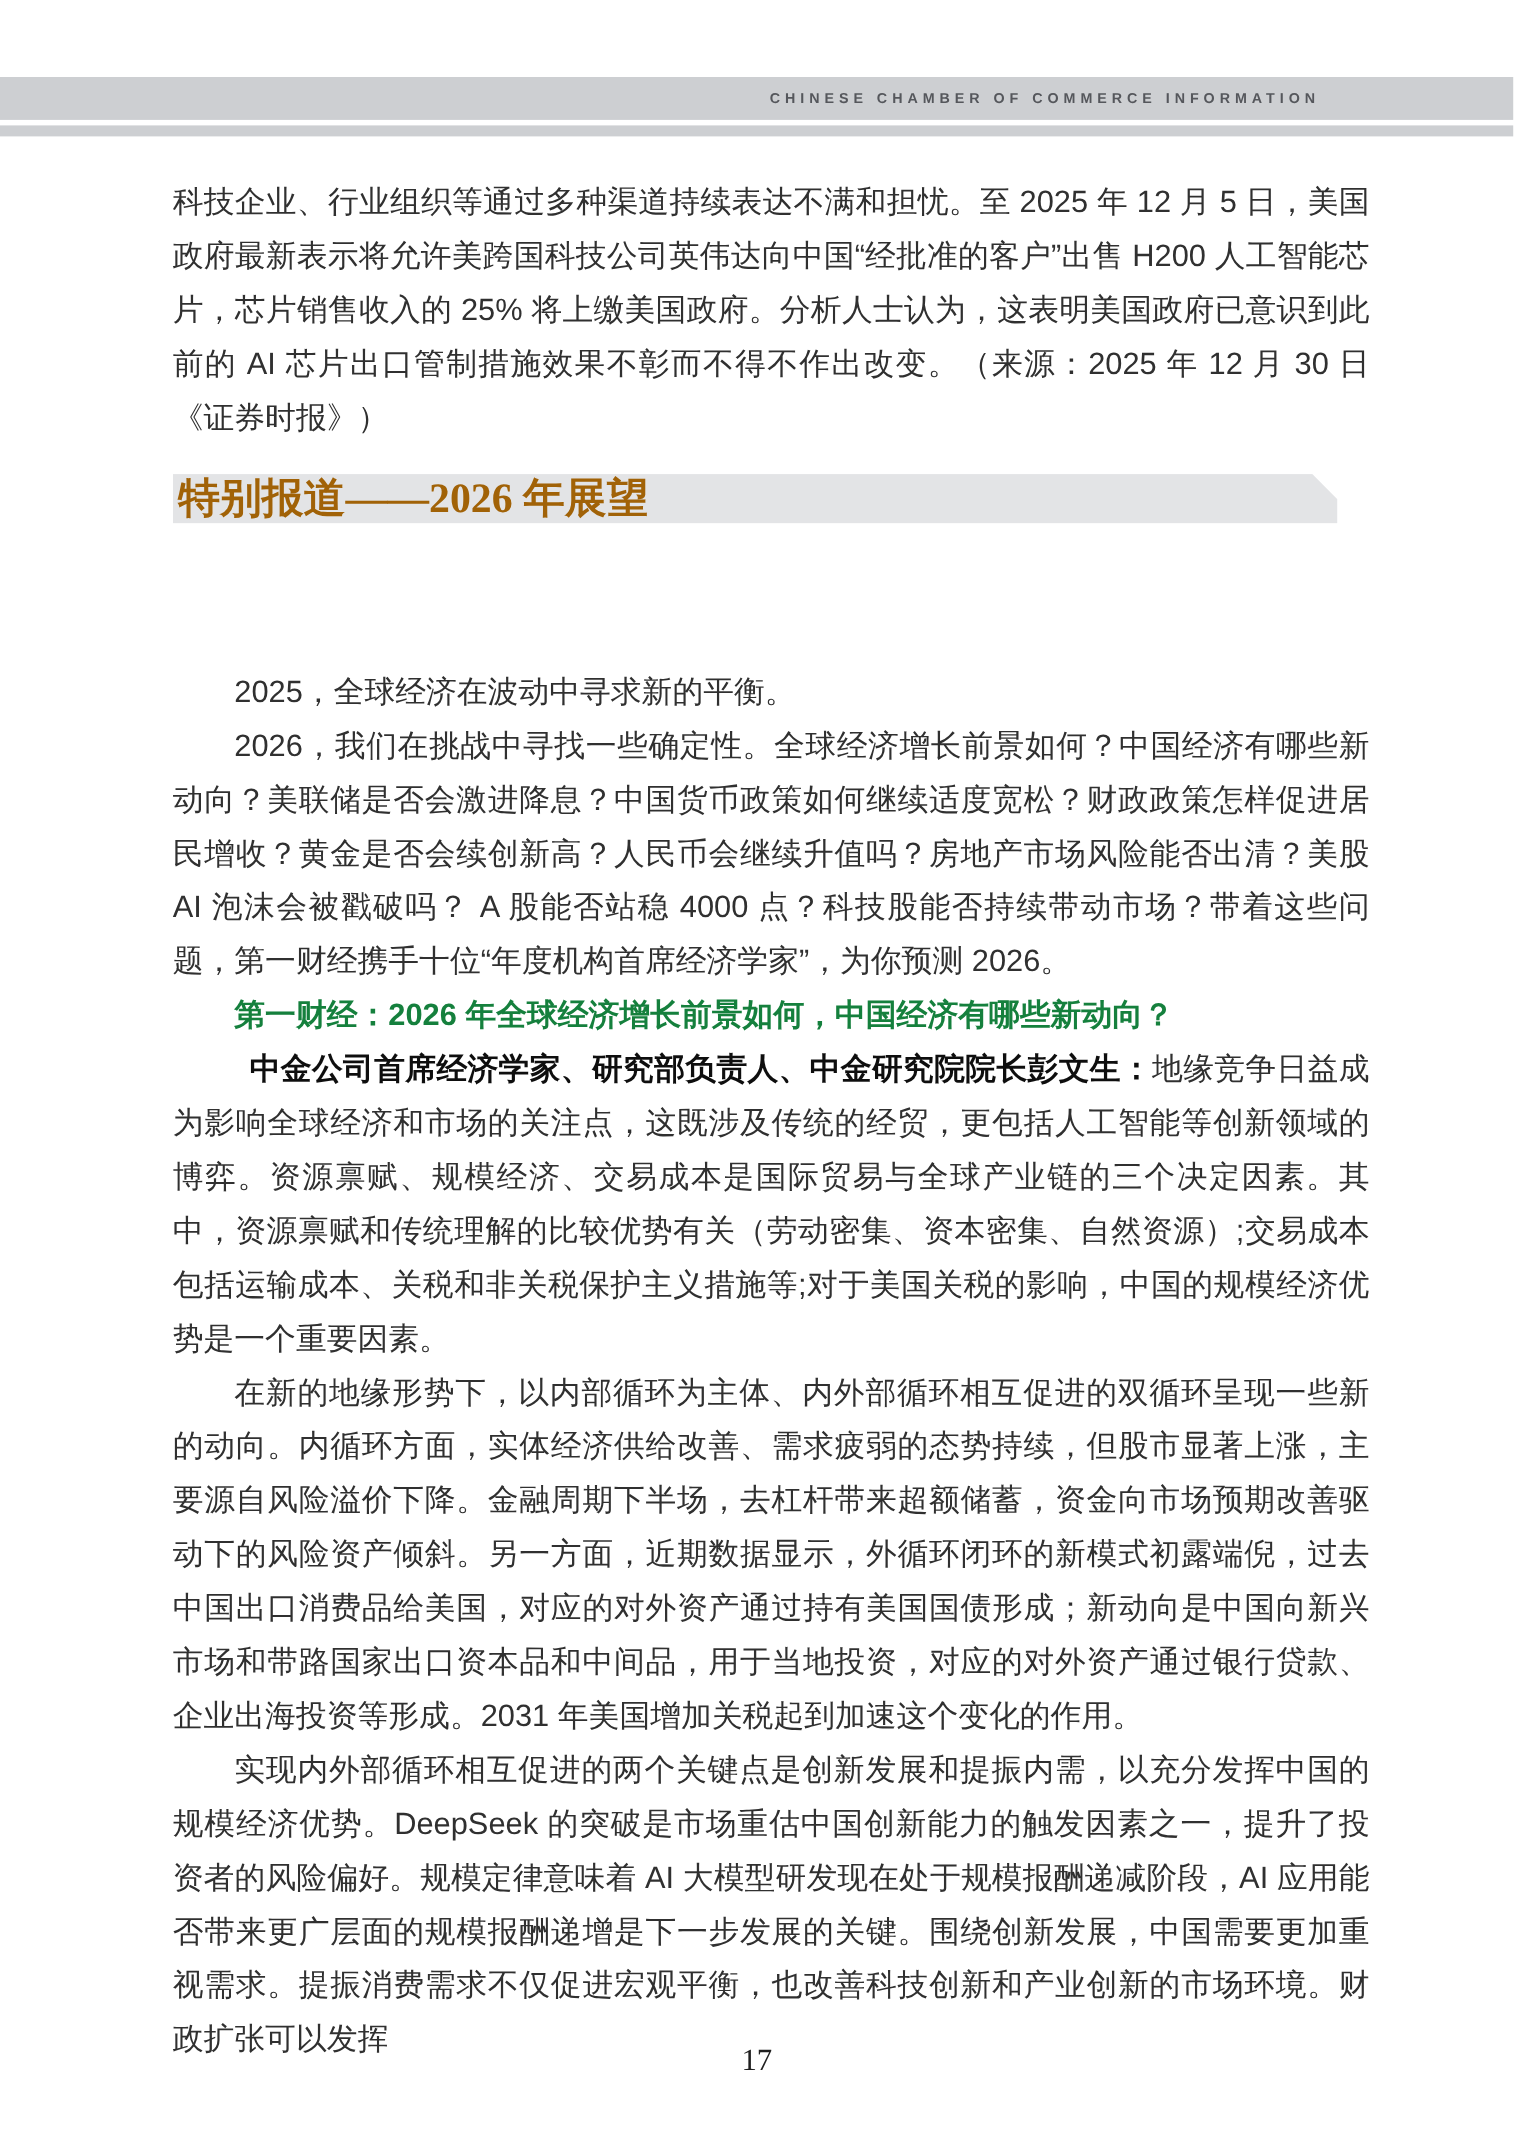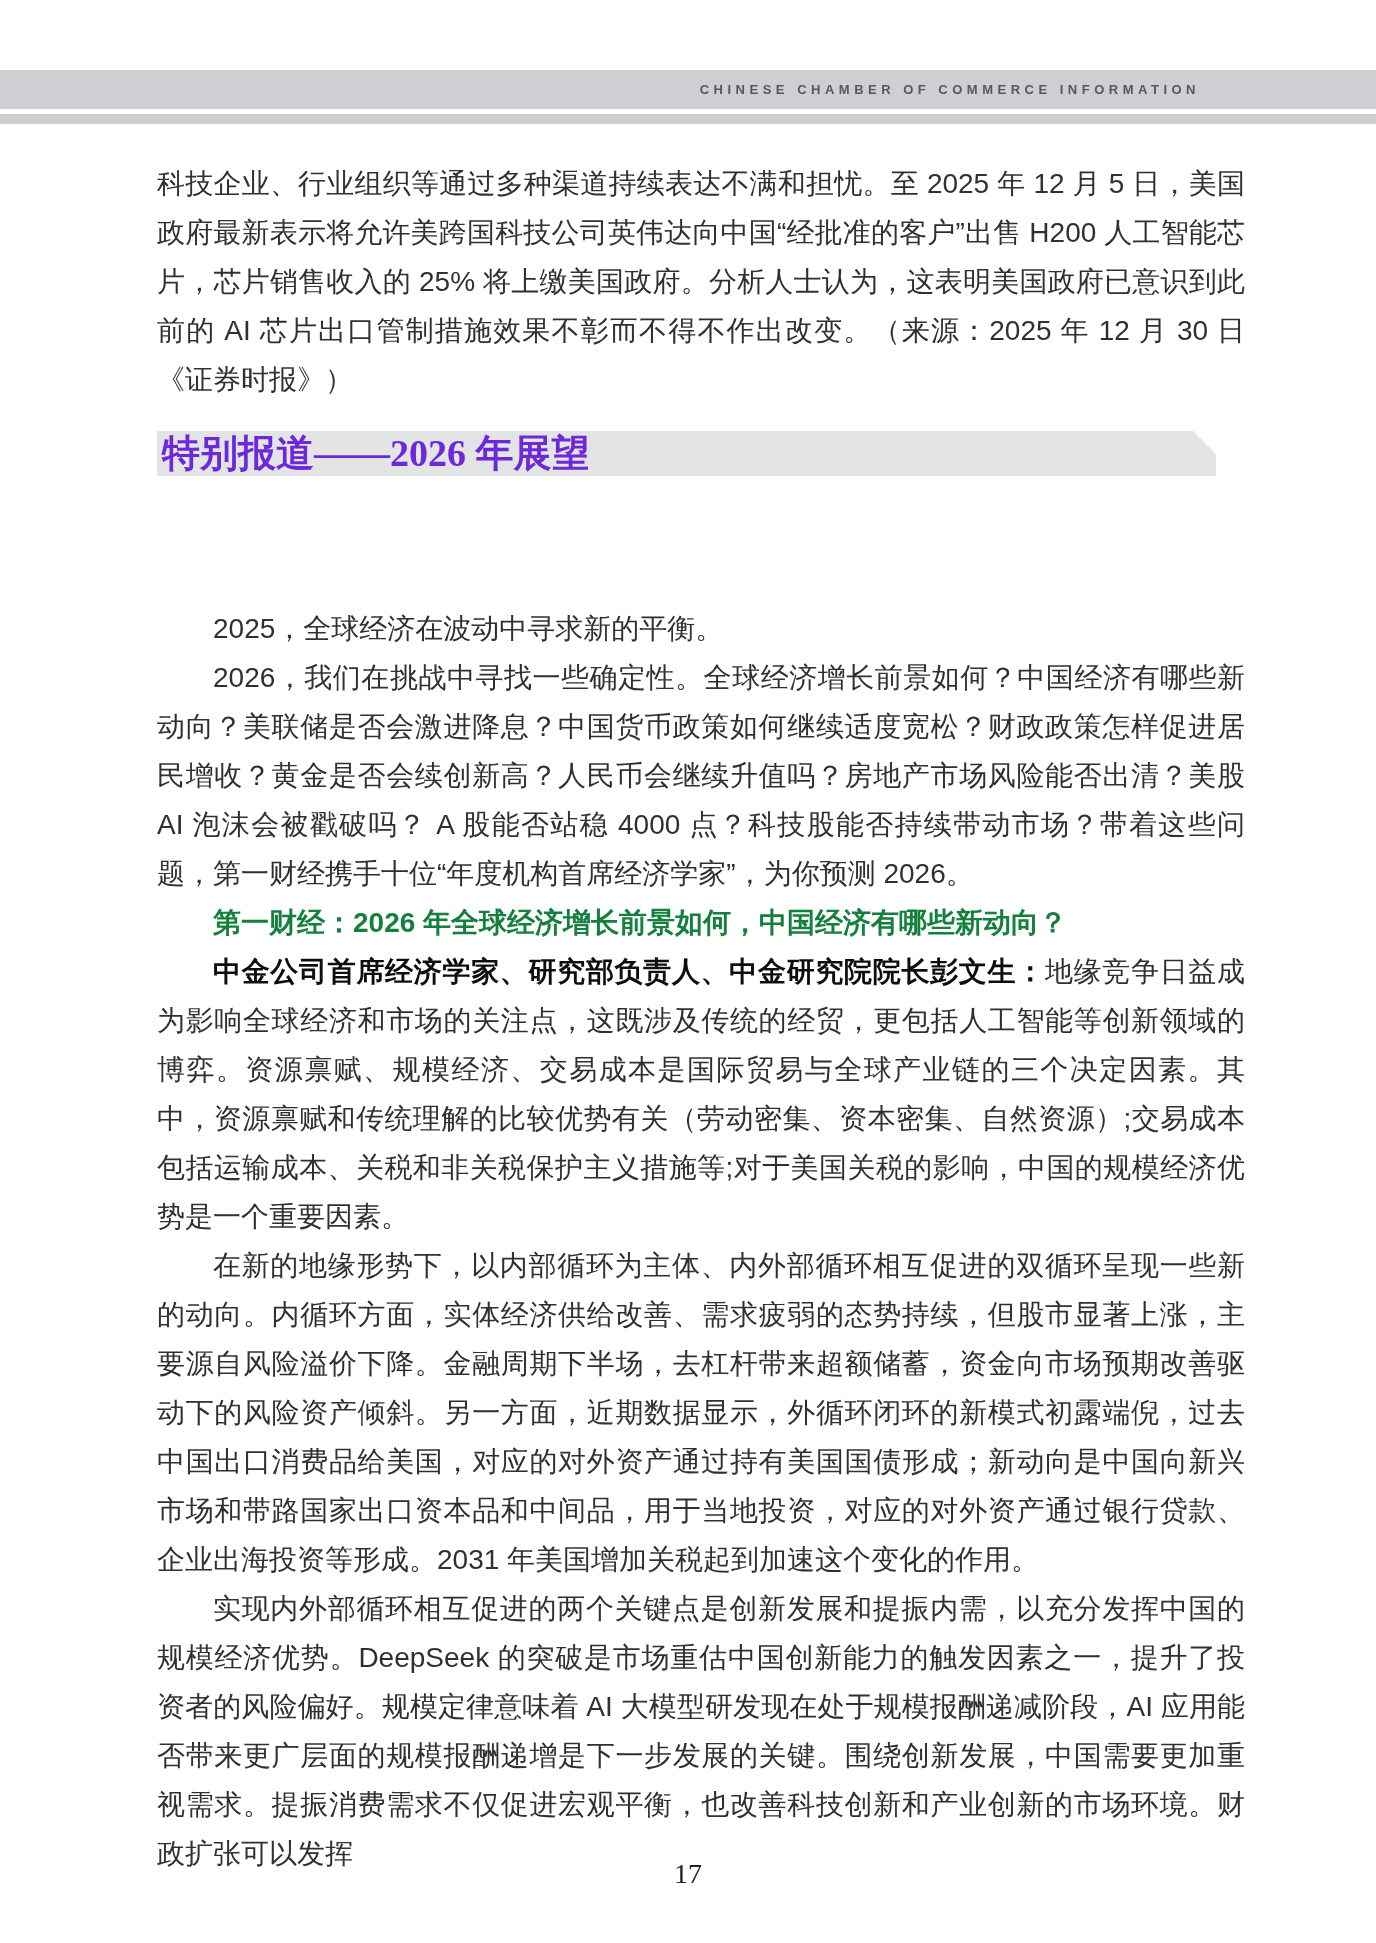--- a/index.html
+++ b/index.html
@@ -66,21 +66,21 @@
     height: 45px;
     background: #e3e4e6;
     clip-path: polygon(0 0, 1036px 0, 100% 23px, 100% 100%, 0 100%);
     display: flex;
     align-items: center;
   }
   .section-title {
     font-family: "Liberation Serif", serif;
     font-weight: bold;
     font-size: 38px;
-    color: #6d28d9;
+    color: #a16207;
     padding-left: 5px;
     white-space: nowrap;
     line-height: 45px;
   }
 
   .article-title {
     position: absolute;
     top: 528px;
     left: 157px;
     width: 1088px;
@@ -105,20 +105,21 @@
     margin: 0;
     text-indent: 2em;
   }
   .article-body p.bold {
     font-weight: bold;
     color: #15803d;
   }
   .article-body strong.lead {
     font-weight: bold;
     color: #0e0e0e;
+    margin-left: 14px;
   }
 
   .page-number {
     position: absolute;
     top: 1858px;
     left: 0;
     width: 100%;
     text-align: center;
     font-family: "Liberation Serif", serif;
     font-size: 28px;

